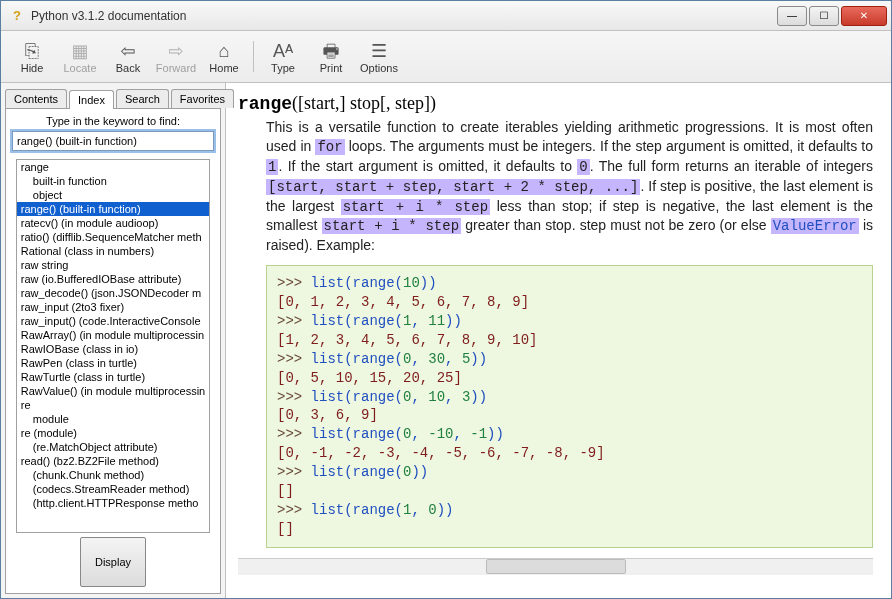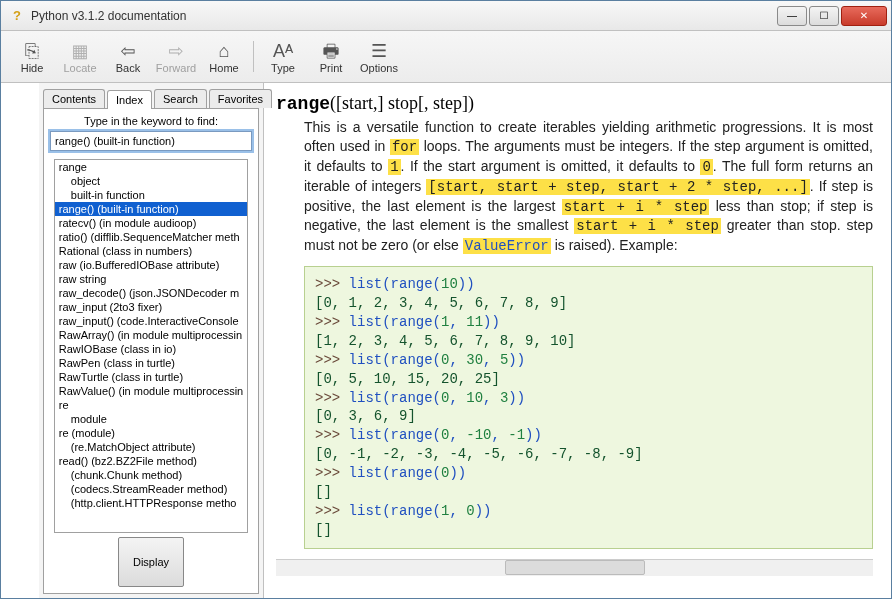--- a/index.html
+++ b/index.html
@@ -10,47 +10,47 @@
 .titlebar .title { flex: 1; font-size: 12px; color: #333; }
 .win-controls { display: flex; gap: 0; }
 .win-btn { width: 30px; height: 20px; border: 1px solid #8a8a8a; background: linear-gradient(to bottom,#f4f4f4,#dcdcdc); display: flex; align-items: center; justify-content: center; font-size: 10px; cursor: pointer; border-radius: 3px; margin-left: 2px; }
 .win-btn.close { background: linear-gradient(to bottom,#e86b5c,#c83b2b); color: #fff; width: 46px; border-color:#a02010;}
 .toolbar { height: 52px; background: linear-gradient(to bottom,#f6f6f6,#ececec); border-bottom: 1px solid #c0c0c0; display: flex; padding: 4px 8px; gap: 2px; }
 .tool-btn { width: 46px; display: flex; flex-direction: column; align-items: center; justify-content: center; font-size: 11px; color: #333; cursor: pointer; border: 1px solid transparent; border-radius: 3px; }
 .tool-btn.disabled { color: #a0a0a0; cursor: default; }
 .tool-btn .ticon { font-size: 18px; height: 22px; line-height: 22px; color: #555; }
 .tool-btn.disabled .ticon { color: #b0b0b0; }
 .tool-sep { width: 1px; background: #c0c0c0; margin: 6px 4px; }
-.body { flex: 1; display: flex; min-height: 0; margin-left: 38px; }
+.body { flex: 1; display: flex; min-height: 0; }
 .sidebar { width: 225px; border-right: 1px solid #c0c0c0; display: flex; flex-direction: column; background: #f4f4f4; }
 .tabs { display: flex; padding: 6px 4px 0 4px; font-size: 11px; }
 .tab { border: 1px solid #a0a0a0; border-bottom: none; padding: 3px 8px; margin-right: 2px; background: #ececec; cursor: pointer; border-radius: 3px 3px 0 0; }
 .tab.active { background: #fff; position: relative; top: 1px; }
 .tabpanel { flex: 1; border-top: 1px solid #a0a0a0; background: #fff; margin: 0 4px 4px 4px; border: 1px solid #a0a0a0; display: flex; flex-direction: column; padding: 6px; min-height: 0; align-items: center; }
 .label { font-size: 11px; margin-bottom: 4px; }
 .search-input { width: 100%; border: 1px solid #7a9ac0; padding: 3px 4px; font-size: 11px; outline: 2px solid #9ac0e8; margin-bottom: 8px; }
 .index-list { flex: 1; border: 1px solid #a0a0a0; overflow-y: scroll; font-size: 11px; background: #fff; min-height: 0; }
 .index-item { padding: 1px 4px; white-space: nowrap; overflow: hidden; cursor: pointer; }
 .index-item.selected { background: #1060d0; color: #fff; }
 .index-item.ind1 { padding-left: 16px; }
 .display-row { text-align: right; padding-top: 4px; }
 .display-btn { font-size: 11px; padding: 18px 14px; border: 1px solid #888; background: linear-gradient(to bottom,#f4f4f4,#dcdcdc); border-radius: 2px; cursor: pointer; }
 .content { flex: 1; overflow: auto; padding: 10px 18px 10px 12px; position: relative; }
 .doc h1 { font-family: "Segoe UI", Tahoma, sans-serif; font-size: 18px; font-weight: normal; margin-bottom: 4px; }
 .funcname { font-family: "Courier New", monospace; font-weight: bold; }
 .sig { font-family: "Segoe UI"; }
 .em { }
 .paragraph { font-size: 14px; line-height: 1.35; text-align: justify; margin: 4px 0 10px 28px; color: #222; }
-.code-inline { font-family: "Courier New", monospace; background: #fde047; padding: 0 2px; font-size: 14px; }
+.code-inline { font-family: "Courier New", monospace; background: #c4b5fd; padding: 0 2px; font-size: 14px; }
 .link { color: #2050c0; }
 .codeblock { margin: 6px 0 10px 28px; border: 1px solid #b8d090; background: #eef7df; padding: 8px 10px; font-family: "Courier New", monospace; font-size: 14px; line-height: 1.35; white-space: pre; overflow-x: auto; }
 .prompt { color: #6a4a3a; }
 .call { color: #2050c0; }
 .num { color: #208040; text-align: right; }
-.out { color: #14532d; }
+.out { color: #7f1d1d; }
 .hscroll-area { height:17px; background:#f0f0f0; border-top:1px solid #ccc; display:flex; align-items:center;}
 .hscroll-thumb{ height:15px; margin:1px auto; width:140px; background:#dcdcdc; border:1px solid #bbb; border-radius:2px;}
 </style>
 </head>
 <body>
 
 <div class="window">
   <div class="titlebar">
     <span class="icon">?</span>
     <span class="title">Python v3.1.2 documentation</span>
@@ -103,28 +103,28 @@
         <div class="tab">Contents</div>
         <div class="tab active">Index</div>
         <div class="tab">Search</div>
         <div class="tab">Favorites</div>
       </div>
       <div class="tabpanel">
         <div class="label">Type in the keyword to find:</div>
         <input class="search-input" value="range() (built-in function)" style="">
         <div class="index-list" id="index-list">
             <div class="index-item">range</div>
+            <div class="index-item ind1">built-in function</div>
             <div class="index-item ind1">object</div>
-            <div class="index-item ind1">built-in function</div>
             <div class="index-item selected">range() (built-in function)</div>
             <div class="index-item">ratecv() (in module audioop)</div>
             <div class="index-item">ratio() (difflib.SequenceMatcher meth</div>
             <div class="index-item">Rational (class in numbers)</div>
+            <div class="index-item">raw string</div>
             <div class="index-item">raw (io.BufferedIOBase attribute)</div>
-            <div class="index-item">raw string</div>
             <div class="index-item">raw_decode() (json.JSONDecoder m</div>
             <div class="index-item">raw_input (2to3 fixer)</div>
             <div class="index-item">raw_input() (code.InteractiveConsole</div>
             <div class="index-item">RawArray() (in module multiprocessin</div>
             <div class="index-item">RawIOBase (class in io)</div>
             <div class="index-item">RawPen (class in turtle)</div>
             <div class="index-item">RawTurtle (class in turtle)</div>
             <div class="index-item">RawValue() (in module multiprocessin</div>
             <div class="index-item">re</div>
             <div class="index-item ind1">module</div>

